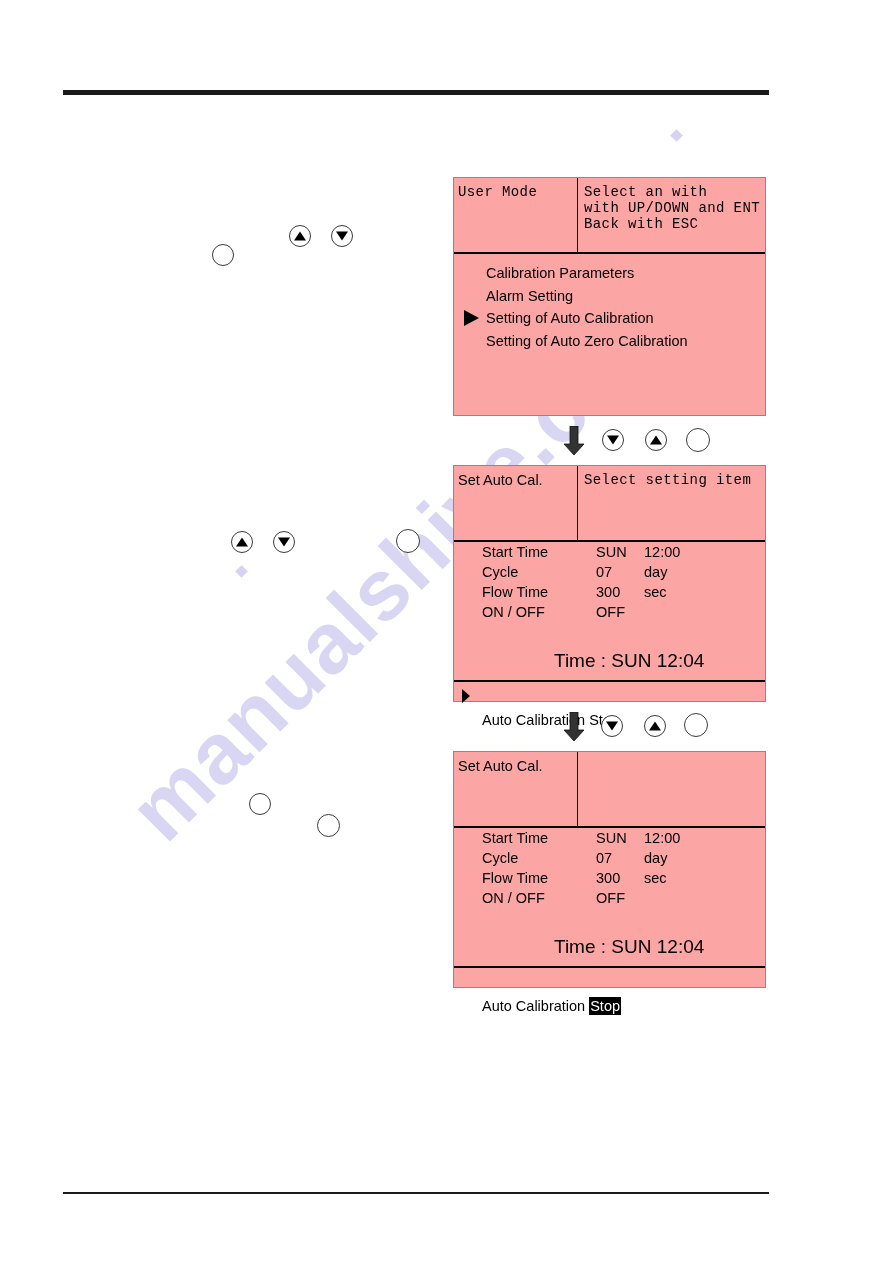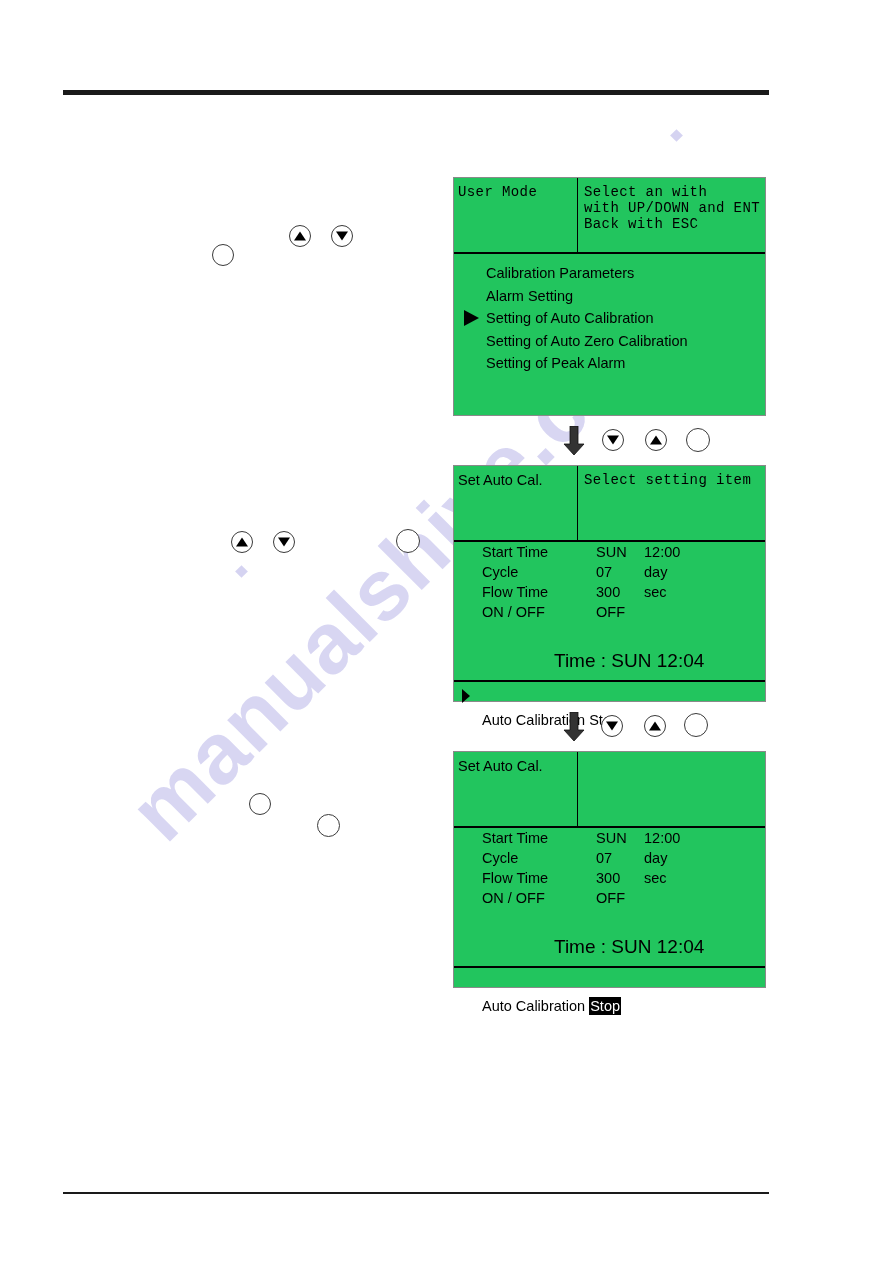--- a/index.html
+++ b/index.html
@@ -68,21 +68,21 @@
     height: 2px;
     background: #1a1a1a;
     z-index: 2;
   }
 
   
   .lcd {
     position: absolute;
     box-sizing: border-box;
     border: 1px solid #8a8a8a;
-    background: #22c55e;
+    background: #fca5a5;
     z-index: 10;
   }
   .lcd-head {
     position: relative;
     box-sizing: border-box;
     border-bottom: 2px solid #000000;
     display: flex;
     height: 76px;
   }
   .lcd-head .head-left {
@@ -277,23 +277,20 @@
       <div class="menu-row">
         <span>Alarm Setting</span>
       </div>
       <div class="menu-row">
         <span class="cursor-tri"></span>
         <span>Setting of Auto Calibration</span>
       </div>
       <div class="menu-row">
         <span>Setting of Auto Zero Calibration</span>
       </div>
-      <div class="menu-row">
-        <span>Setting of Peak Alarm</span>
-      </div>
     </div>
   </div>
 
   <svg class="flow-arrow" style="left:563px; top:426px;" width="22" height="30" viewBox="0 0 22 30">
     <polygon points="7,0 15,0 15,18 21,18 11,29 1,18 7,18" fill="#333333" stroke="#111111" stroke-width="0.8"></polygon>
   </svg>
 
   <div class="key" style="left:602px; top:429px; width:22px; height:22px;">
     <span class="tri down"></span>
   </div>

